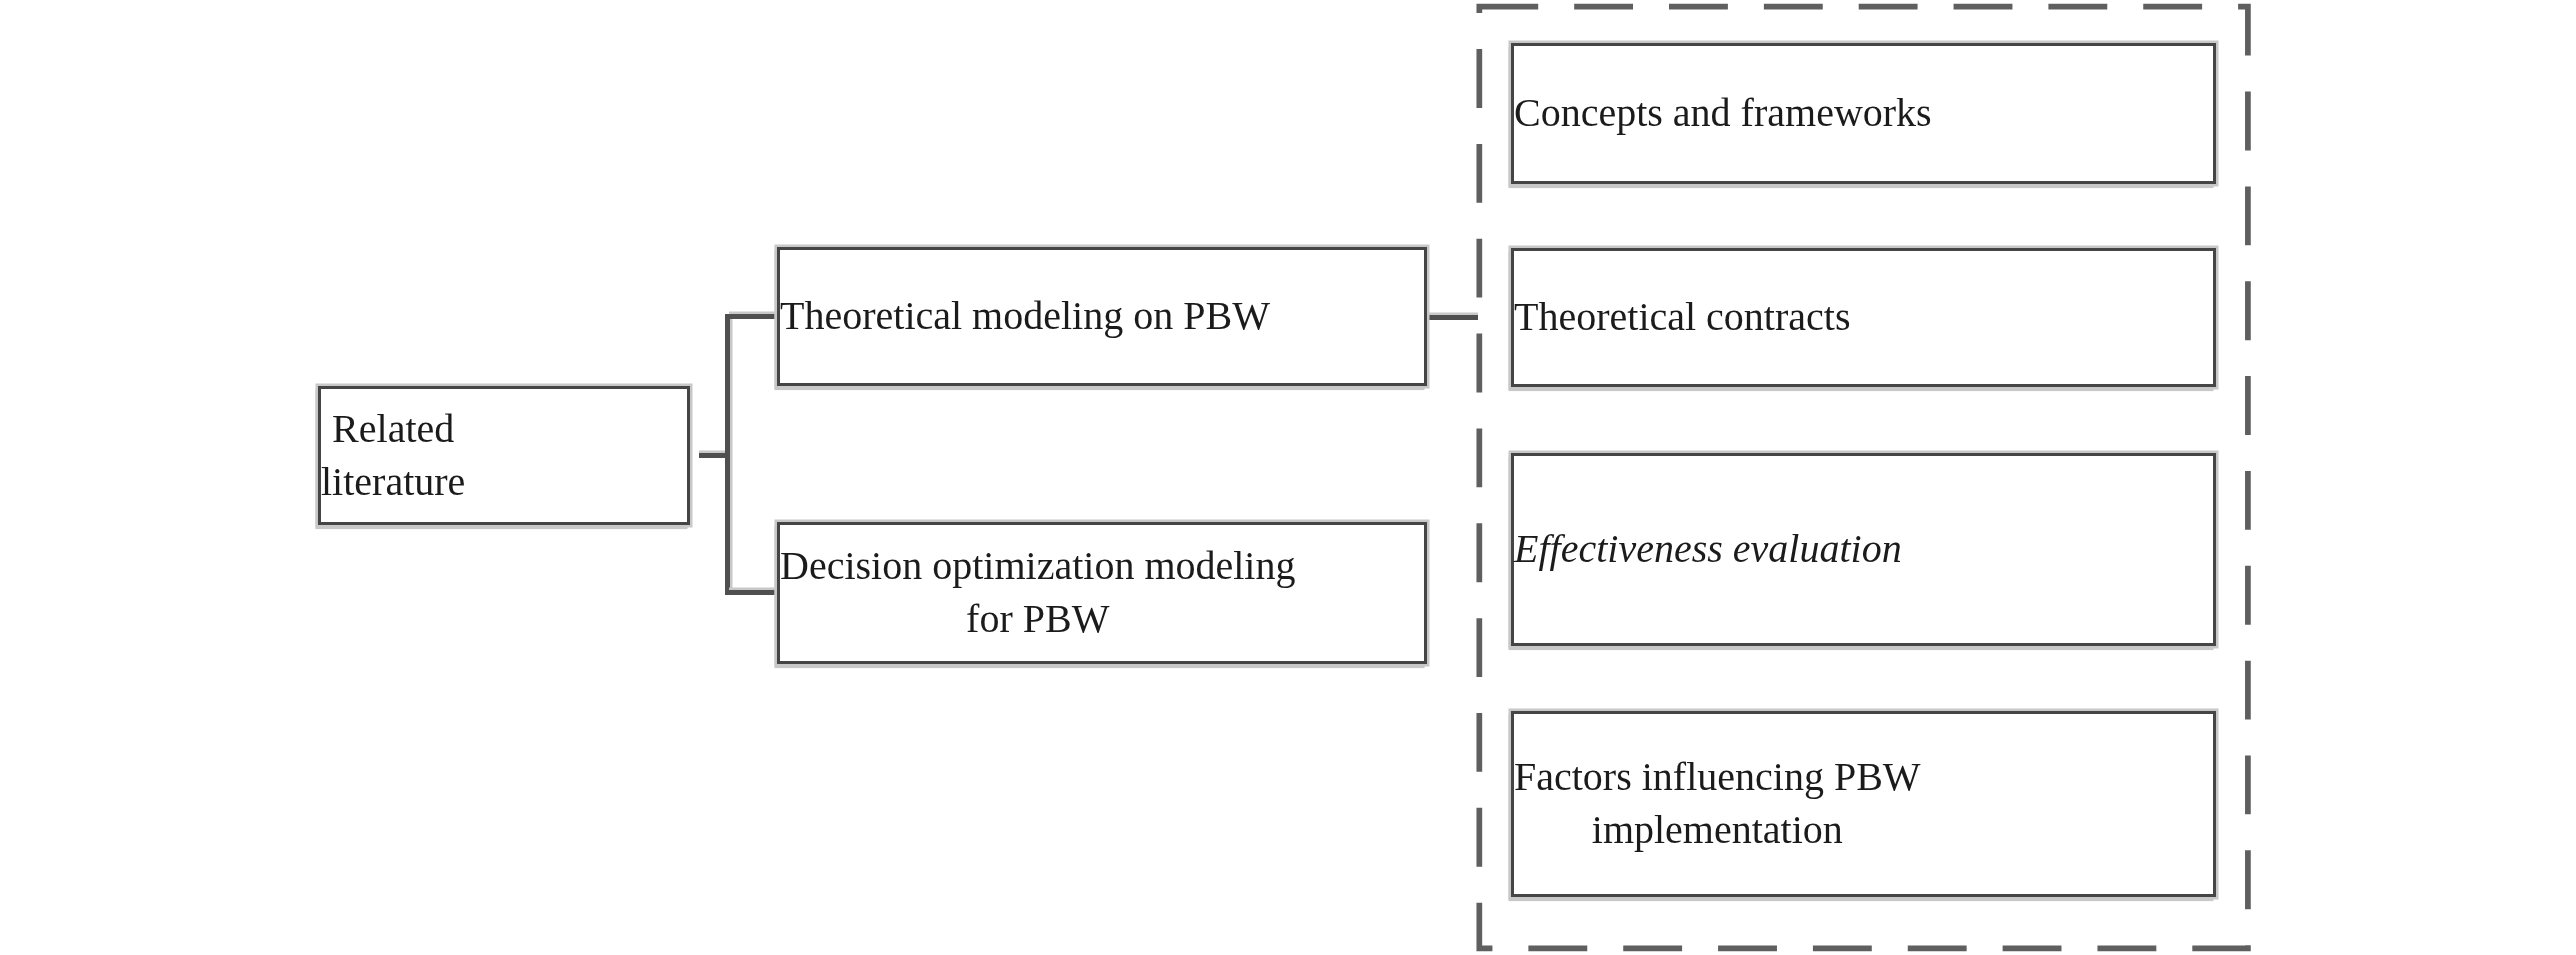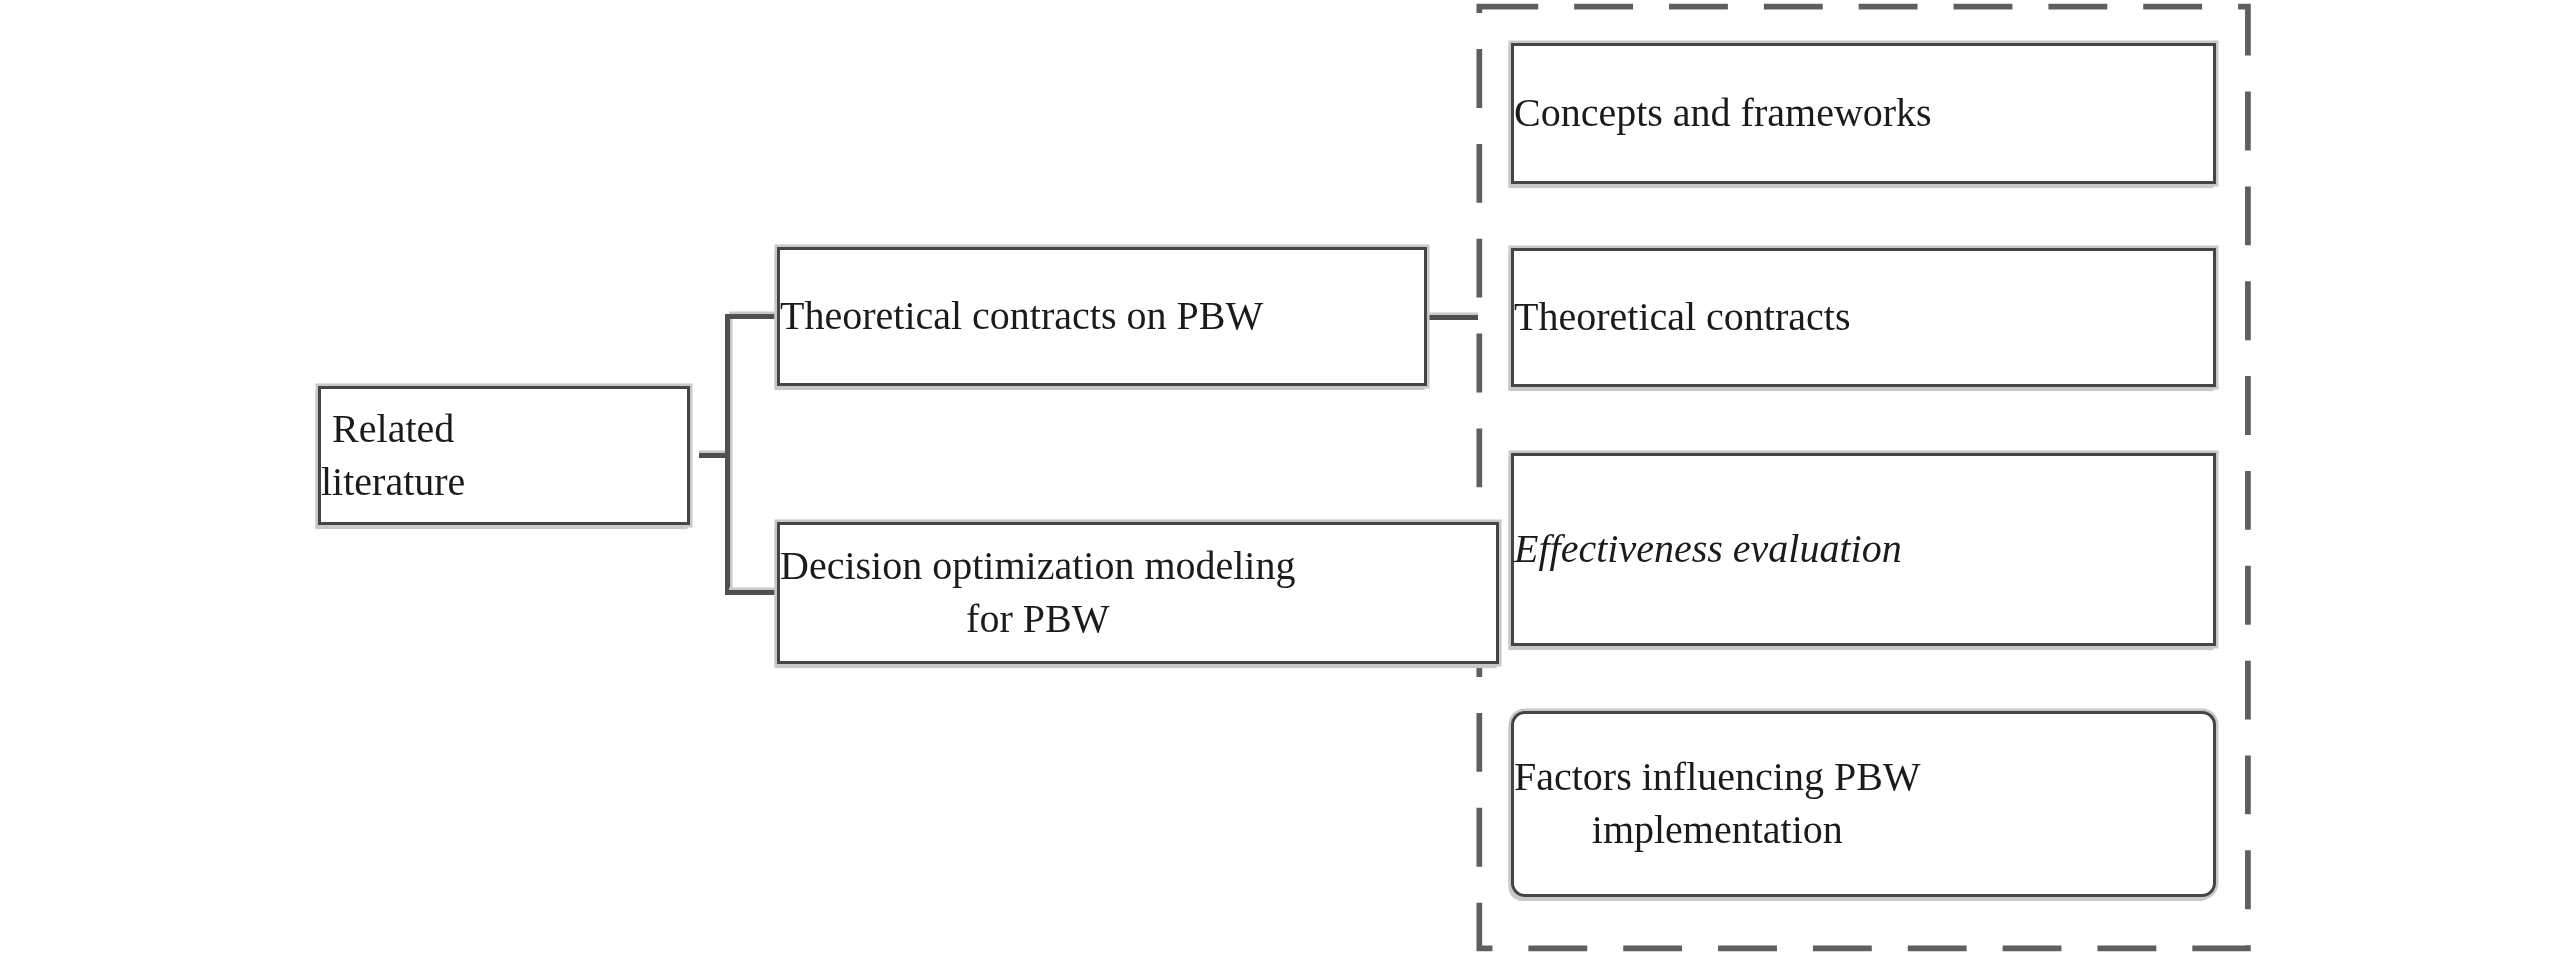--- a/index.html
+++ b/index.html
@@ -43,25 +43,25 @@
   .dashed-svg { position: absolute; left: 0; top: 0; }
   .dashed-svg rect {
     fill: none;
     stroke: var(--dashed-border);
     stroke-width: 7;
     stroke-dasharray: 72 44;
   }
   
   #node-root          { left: 318px;  top: 386px; width: 372px; height: 139px; }
   #node-theoretical   { left: 777px;  top: 247px; width: 650px; height: 139px; }
-  #node-decision      { left: 777px;  top: 522px; width: 722px; height: 142px; }
+  #node-decision      { left: 777px;  top: 522px; width: 650px; height: 142px; }
   #node-concepts      { left: 1511px; top: 43px;  width: 705px; height: 141px; }
   #node-associated    { left: 1511px; top: 248px; width: 705px; height: 139px; }
   #node-effectiveness { left: 1511px; top: 453px; width: 705px; height: 193px; font-style: italic; }
-  #node-factors       { left: 1511px; top: 711px; width: 705px; height: 186px; border-radius: 14px; }
+  #node-factors       { left: 1511px; top: 711px; width: 705px; height: 186px; }
   #connector-root-stub        { left: 699px;  top: 453px; width: 27px;  height: 4.9px; }
   #connector-trunk            { left: 725px;  top: 314px; width: 4.9px;   height: 281px; }
   #connector-theoretical-stub { left: 729px;  top: 314px; width: 47px;  height: 4.9px; }
   #connector-decision-stub    { left: 729px;  top: 590px; width: 47px;  height: 4.9px; }
   #connector-right-stub       { left: 1427px; top: 315px; width: 51px;  height: 4.9px; }
 </style>
 </head>
 <body>
 
 <div class="canvas">
@@ -75,21 +75,21 @@
   <div class="line hline" id="connector-theoretical-stub"></div>
   <div class="line hline" id="connector-decision-stub"></div>
   <div class="line hline" id="connector-right-stub"></div>
 
   <div class="node" id="node-root">
     <span>Related
 literature</span>
   </div>
 
   <div class="node" id="node-theoretical">
-    <span>Theoretical contracts on PBW</span>
+    <span>Theoretical modeling on PBW</span>
   </div>
   <div class="node" id="node-decision">
     <span>Decision optimization modeling
 for PBW</span>
   </div>
 
   <div class="node" id="node-concepts">
     <span>Concepts and frameworks</span>
   </div>
   <div class="node" id="node-associated">

